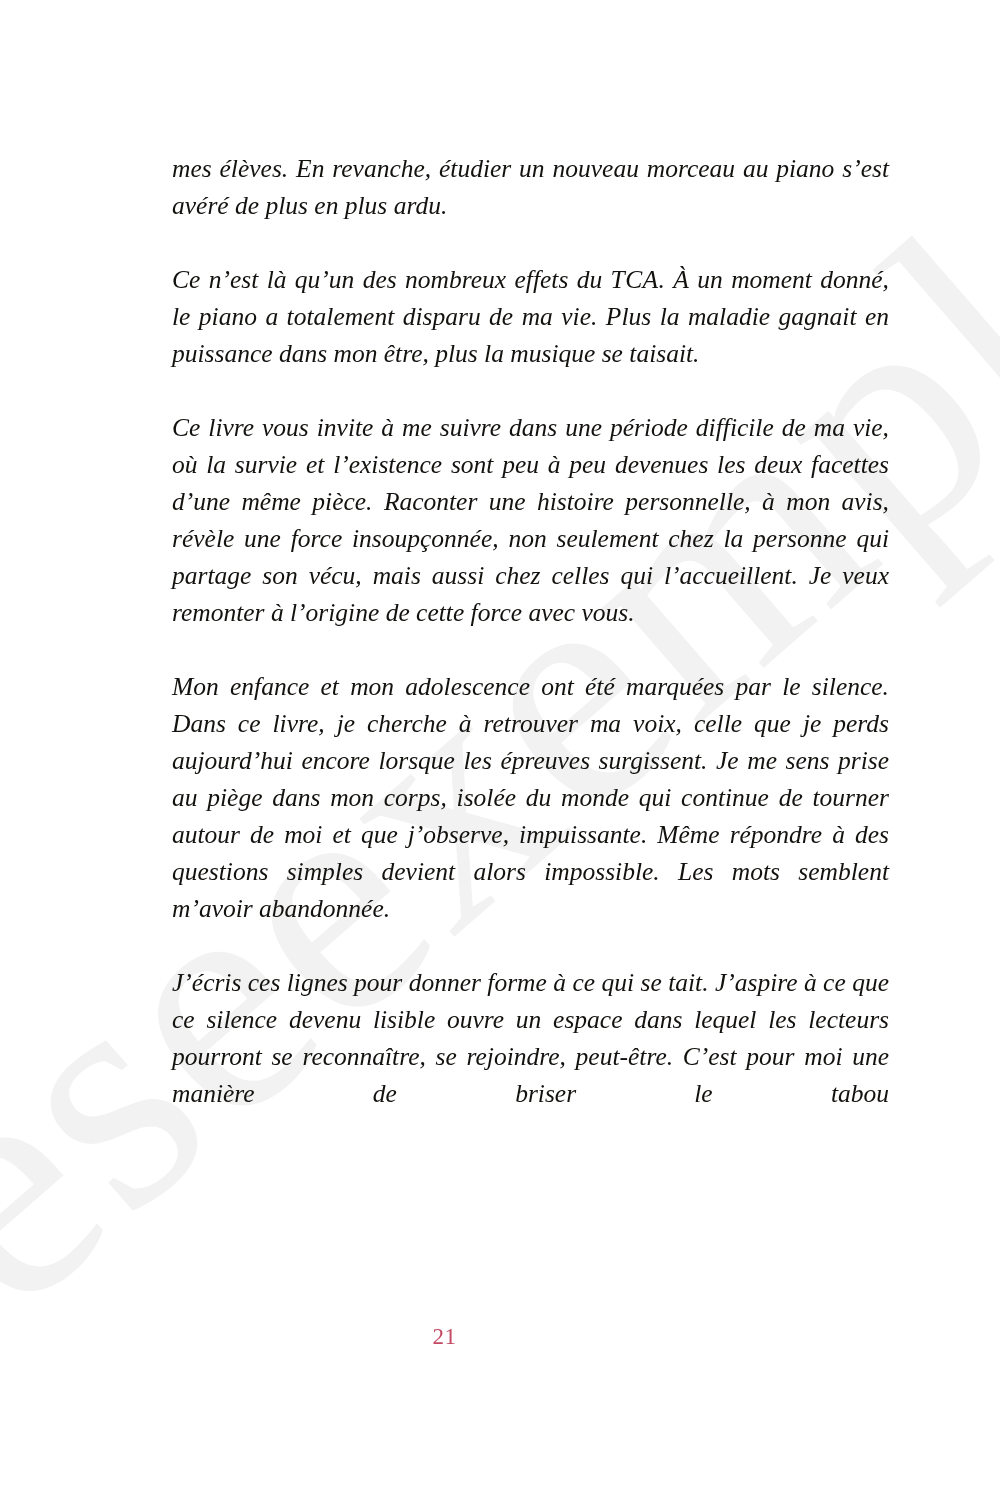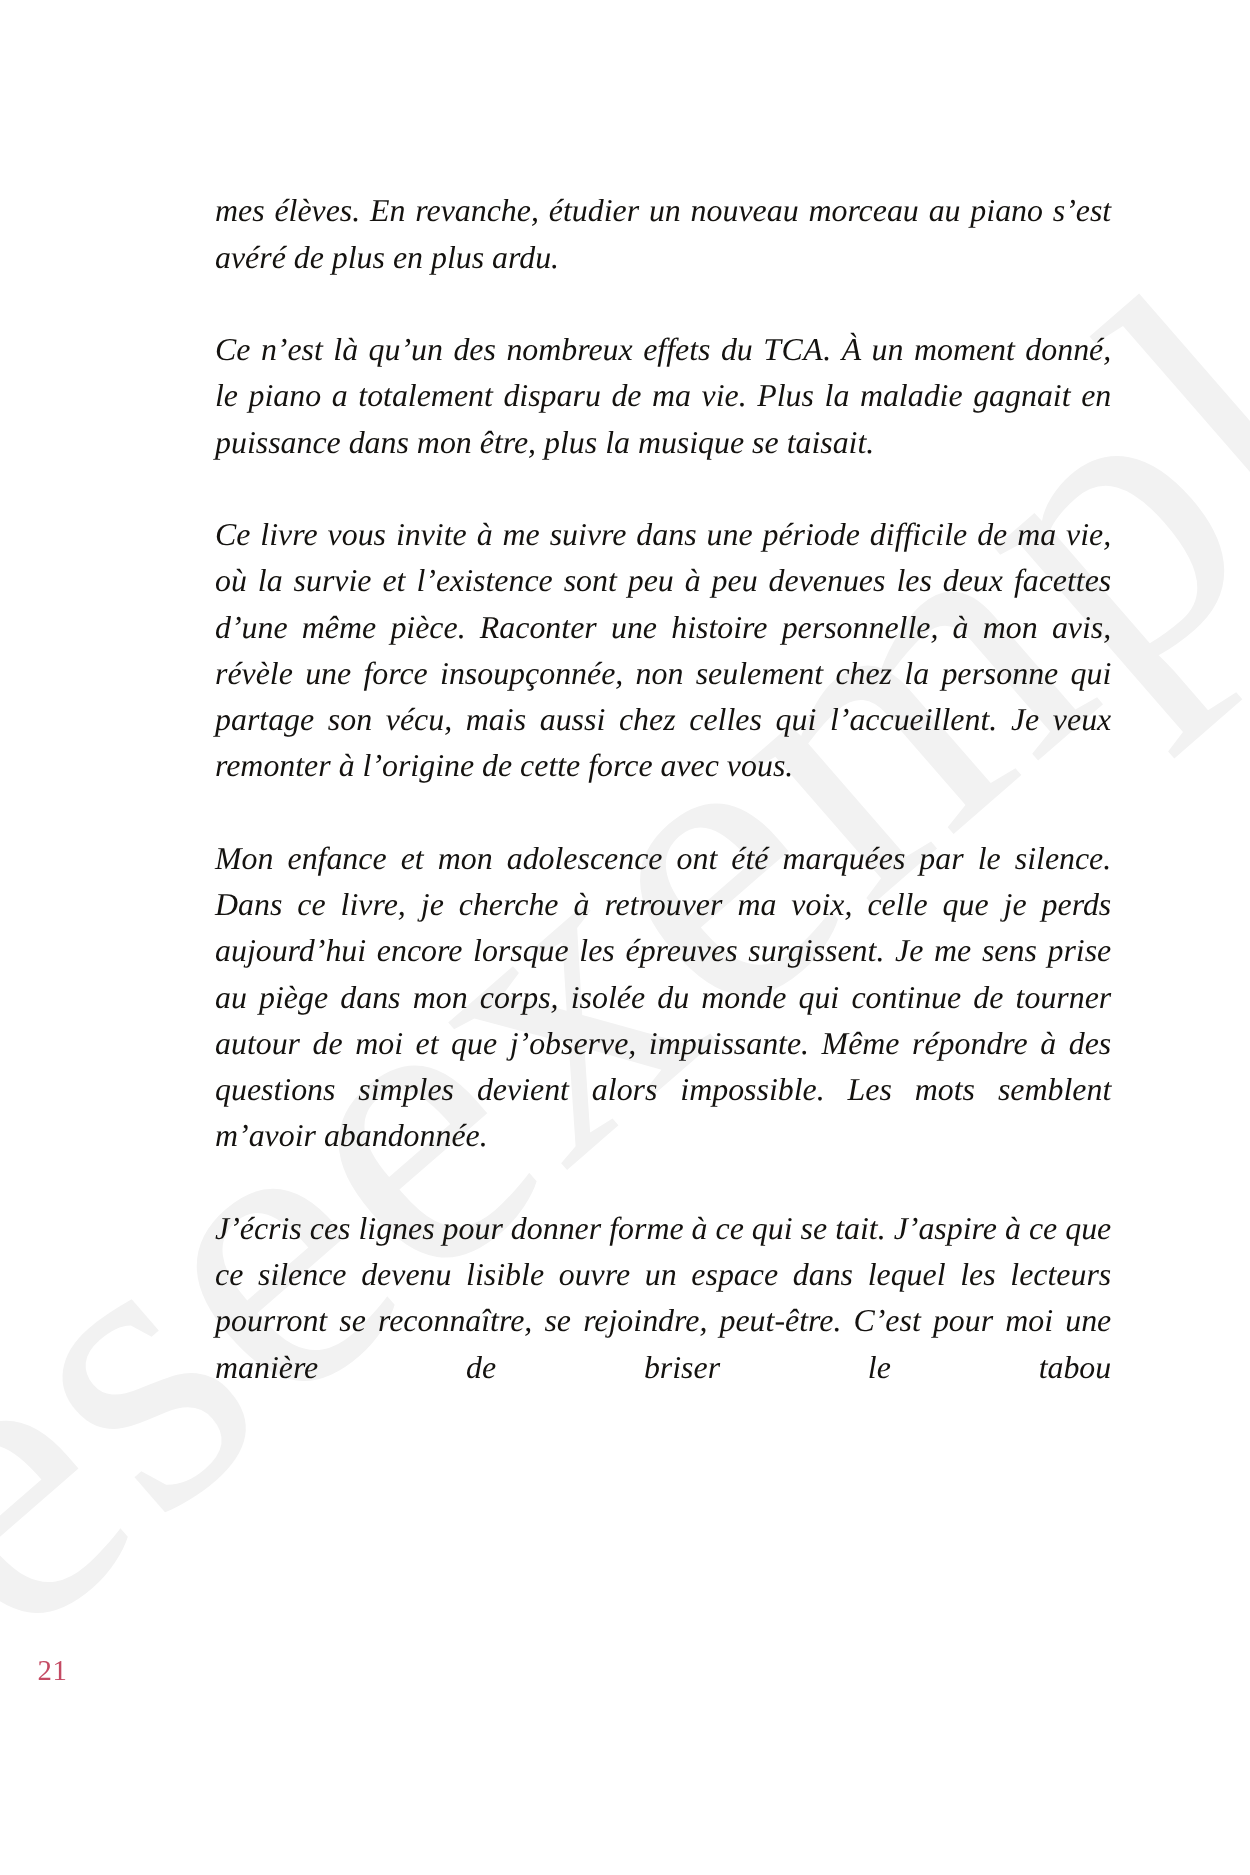--- a/index.html
+++ b/index.html
@@ -83,28 +83,27 @@
     font-variant: small-caps;
     letter-spacing: 0.4px;
   }
 
   
   .folio {
     position: absolute;
     left: 0;
     top: 1325px;
     width: 889px;
-    text-align: left;
+    text-align: center;
     font-family: "Liberation Serif", "DejaVu Serif", serif;
     font-size: 23px;
     line-height: 1;
     color: #c44a63;
     z-index: 2;
     letter-spacing: 0.5px;
-    margin-left: 30px;
   }
 </style>
 </head>
 <body>
 
 <div class="page" style="background: rgb(255, 255, 255); color: rgb(20, 18, 15);">
 
   <div class="watermark-layer">
     <div class="watermark-text" style="color: rgb(242, 242, 242); transform: translate(-50%, -50%) rotate(-41deg);">Leseexemplar</div>
   </div>

